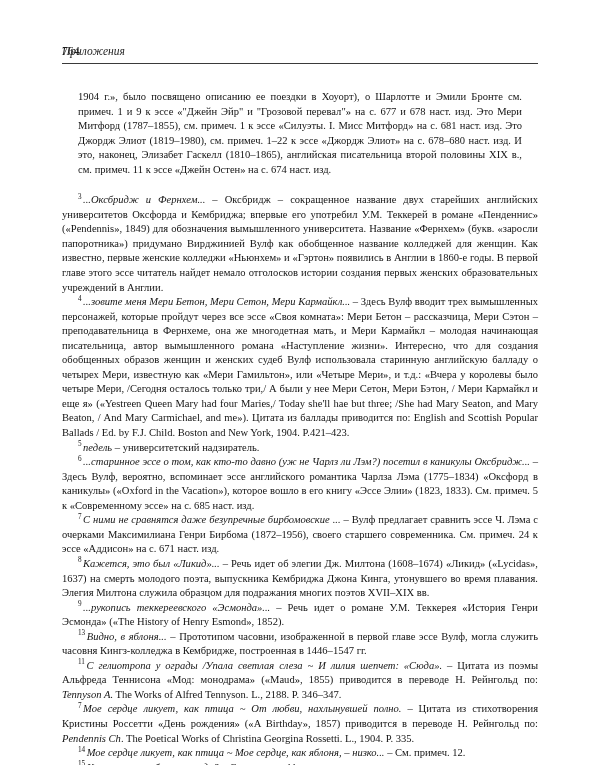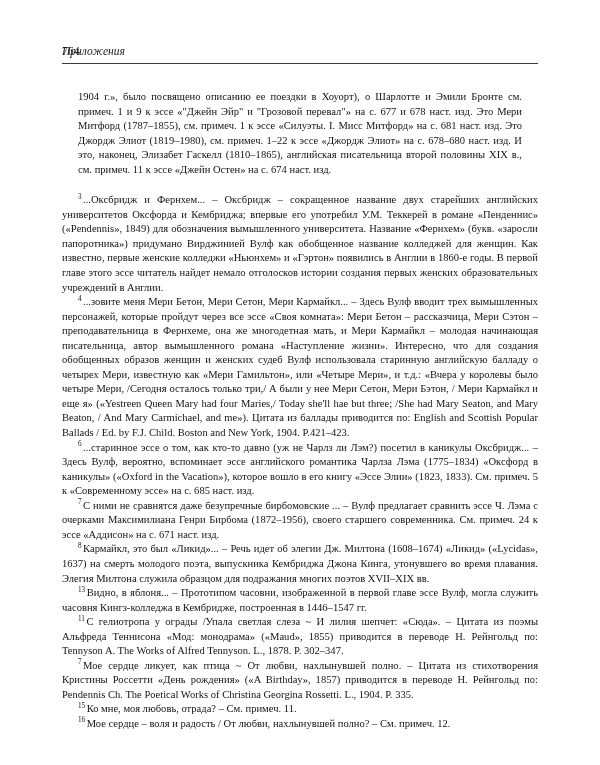--- a/index.html
+++ b/index.html
@@ -71,20 +71,21 @@
     text-indent: 0;
   }
   p.note.indent {
     text-indent: 16px;
   }
   p.cont {
     margin: 16px;
     text-indent: 0;
   }
   .it {
+    font-style: italic;
   }
   sup.marker {
     font-size: 7.2px;
     vertical-align: super;
     line-height: 0;
     padding-right: 1.5px;
   }
 </style>
 </head>
 <body>
@@ -103,47 +104,56 @@
     <p class="cont">1904 г.», было посвящено описанию ее поездки в Хоуорт), о Шарлотте и Эмили Бронте см. примеч. 1 и 9 к эссе «"Джейн Эйр" и "Грозовой перевал"» на с. 677 и 678 наст. изд. Это Мери Митфорд (1787–1855), см. примеч. 1 к эссе «Силуэты. I. Мисс Митфорд» на с. 681 наст. изд. Это Джордж Элиот (1819–1980), см. примеч. 1–22 к эссе «Джордж Элиот» на с. 678–680 наст. изд. И это, наконец, Элизабет Гаскелл (1810–1865), английская писательница второй половины XIX в., см. примеч. 11 к эссе «Джейн Остен» на с. 674 наст. изд.</p>
 
     <p class="note indent">
       <sup class="marker">3</sup><span class="it">...Оксбридж и Фернхем...</span><span> – Оксбридж – сокращенное название двух старейших английских университетов Оксфорда и Кембриджа; впервые его употребил У.М. Теккерей в романе «Пенденнис» («Pendennis», 1849) для обозначения вымышленного университета. Название «Фернхем» (букв. «заросли папоротника») придумано Вирджинией Вулф как обобщенное название колледжей для женщин. Как известно, первые женские колледжи «Ньюнхем» и «Гэртон» появились в Англии в 1860-е годы. В первой главе этого эссе читатель найдет немало отголосков истории создания первых женских образовательных учреждений в Англии.</span>
     </p>
 
     <p class="note indent">
       <sup class="marker">4</sup><span class="it">...зовите меня Мери Бетон, Мери Сетон, Мери Кармайкл...</span><span> – Здесь Вулф вводит трех вымышленных персонажей, которые пройдут через все эссе «Своя комната»: Мери Бетон – рассказчица, Мери Сэтон – преподавательница в Фернхеме, она же многодетная мать, и Мери Кармайкл – молодая начинающая писательница, автор вымышленного романа «Наступление жизни». Интересно, что для создания обобщенных образов женщин и женских судеб Вулф использовала старинную английскую балладу о четырех Мери, известную как «Мери Гамильтон», или «Четыре Мери», и т.д.: «Вчера у королевы было четыре Мери, /Сегодня осталось только три,/ А были у нее Мери Сетон, Мери Бэтон, / Мери Кармайкл и еще я» («Yestreen Queen Mary had four Maries,/ Today she'll hae but three; /She had Mary Seaton, and Mary Beaton, / And Mary Carmichael, and me»). Цитата из баллады приводится по: English and Scottish Popular Ballads / Ed. by F.J. Child. Boston and New York, 1904. P.421–423.</span>
     </p>
 
+    <p class="note indent">
+      <sup class="marker">5</sup><span class="it">педель</span><span> – университетский надзиратель.</span>
+    </p>
 
     <p class="note indent">
       <sup class="marker">6</sup><span class="it">...старинное эссе о том, как кто-то давно (уж не Чарлз ли Лэм?) посетил в каникулы Оксбридж...</span><span> – Здесь Вулф, вероятно, вспоминает эссе английского романтика Чарлза Лэма (1775–1834) «Оксфорд в каникулы» («Oxford in the Vacation»), которое вошло в его книгу «Эссе Элии» (1823, 1833). См. примеч. 5 к «Современному эссе» на с. 685 наст. изд.</span>
     </p>
 
     <p class="note indent">
       <sup class="marker">7</sup><span class="it">С ними не сравнятся даже безупречные бирбомовские ...</span><span> – Вулф предлагает сравнить эссе Ч. Лэма с очерками Максимилиана Генри Бирбома (1872–1956), своего старшего современника. См. примеч. 24 к эссе «Аддисон» на с. 671 наст. изд.</span>
     </p>
 
     <p class="note indent">
-      <sup class="marker">8</sup><span class="it">Кармайкл, это был «Ликид»...</span><span> – Речь идет об элегии Дж. Милтона (1608–1674) «Ликид» («Lycidas», 1637) на смерть молодого поэта, выпускника Кембриджа Джона Кинга, утонувшего во время плавания. Элегия Милтона служила образцом для подражания многих поэтов XVII–XIX вв.</span>
+      <sup class="marker">8</sup><span class="it">Кажется, это был «Ликид»...</span><span> – Речь идет об элегии Дж. Милтона (1608–1674) «Ликид» («Lycidas», 1637) на смерть молодого поэта, выпускника Кембриджа Джона Кинга, утонувшего во время плавания. Элегия Милтона служила образцом для подражания многих поэтов XVII–XIX вв.</span>
     </p>
 
+    <p class="note indent">
+      <sup class="marker">9</sup><span class="it">...рукопись теккереевского «Эсмонда»...</span><span> – Речь идет о романе У.М. Теккерея «История Генри Эсмонда» («The History of Henry Esmond», 1852).</span>
+    </p>
 
     <p class="note indent">
       <sup class="marker">13</sup><span class="it">Видно, в яблоня...</span><span> – Прототипом часовни, изображенной в первой главе эссе Вулф, могла служить часовня Кингз-колледжа в Кембридже, построенная в 1446–1547 гг.</span>
     </p>
 
     <p class="note indent">
-      <sup class="marker">11</sup><span class="it">С гелиотропа у ограды /Упала светлая слеза ~ И лилия шепчет: «Сюда».</span><span> – Цитата из поэмы Альфреда Теннисона «Мод: монодрама» («Maud», 1855) приводится в переводе Н. Рейнгольд по: </span><span class="it">Tennyson A</span><span>. The Works of Alfred Tennyson. L., 1878. P. 302–347.</span>
+      <sup class="marker">11</sup><span class="it">С гелиотропа у ограды /Упала светлая слеза ~ И лилия шепчет: «Сюда».</span><span> – Цитата из поэмы Альфреда Теннисона «Мод: монодрама» («Maud», 1855) приводится в переводе Н. Рейнгольд по: </span><span class="it">Tennyson A</span><span>. The Works of Alfred Tennyson. L., 2188. P. 346–347.</span>
     </p>
 
     <p class="note indent">
       <sup class="marker">7</sup><span class="it">Мое сердце ликует, как птица ~ От любви, нахлынувшей полно.</span><span> – Цитата из стихотворения Кристины Россетти «День рождения» («A Birthday», 1857) приводится в переводе Н. Рейнгольд по: </span><span class="it">Pendennis Ch</span><span>. The Poetical Works of Christina Georgina Rossetti. L., 1904. P. 335.</span>
     </p>
 
 
+    <p class="note indent">
+      <sup class="marker">14</sup><span class="it">Мое сердце ликует, как птица ~ Мое сердце, как яблоня, – низко...</span><span> – См. примеч. 12.</span>
+    </p>
 
     <p class="note indent">
       <sup class="marker">15</sup><span class="it">Ко мне, моя любовь, отрада?</span><span> – См. примеч. 11.</span>
     </p>
 
     <p class="note indent">
       <sup class="marker">16</sup><span class="it">Мое сердце – воля и радость / От любви, нахлынувшей полно?</span><span> – См. примеч. 12.</span>
     </p>
 
   </div>

